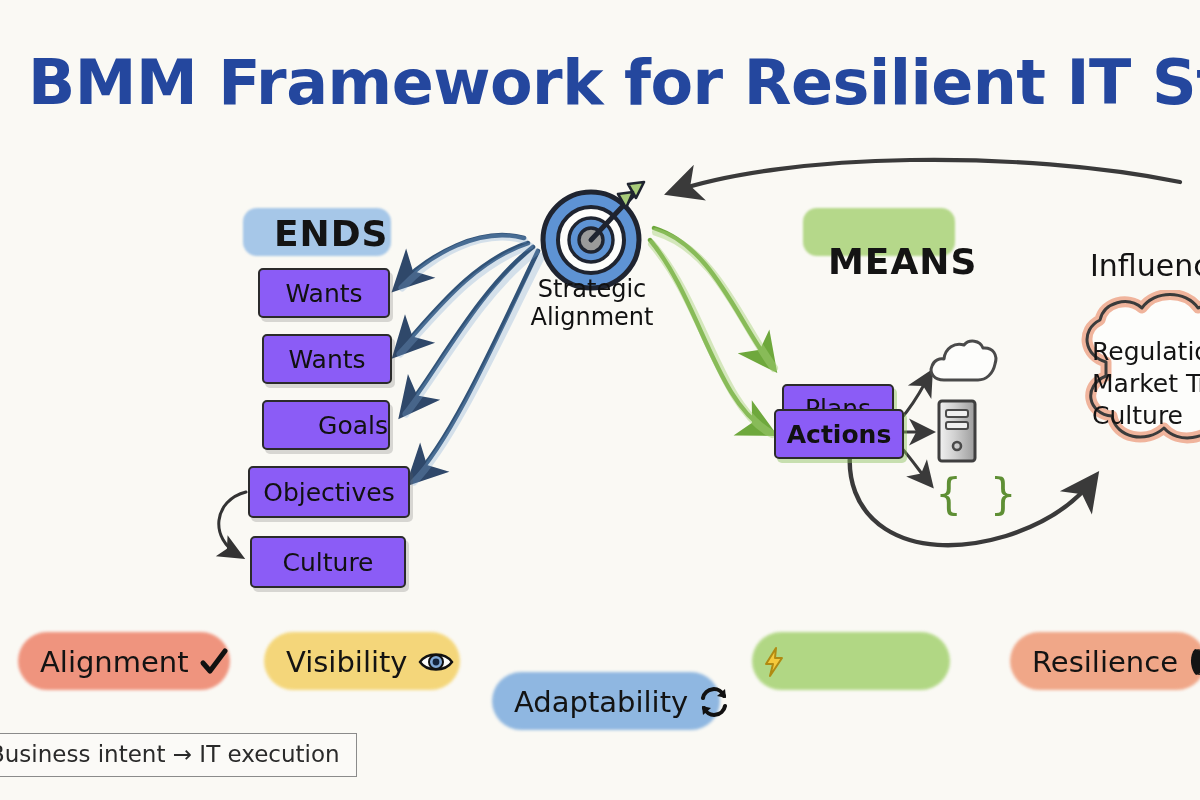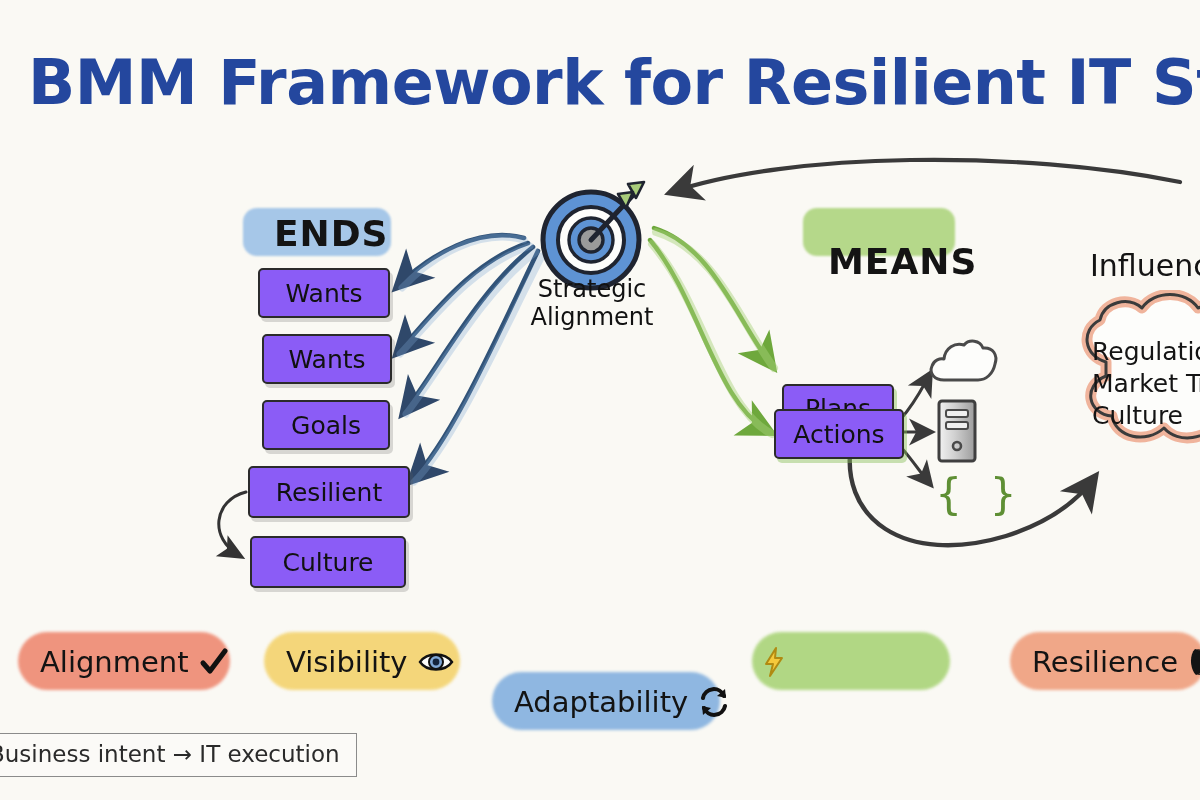--- a/index.html
+++ b/index.html
@@ -150,25 +150,25 @@
 
     <path d="M1180,182 C1020,150 790,152 672,192" fill="none" stroke="#3a3a3a" stroke-width="4.2" stroke-linecap="round" marker-end="url(#ah-dark)"></path>
   </svg>
 
   <div class="node" style="left:258px;top:268px;width:128px;height:46px;">
     <span>Wants</span>
   </div>
   <div class="node" style="left:262px;top:334px;width:126px;height:46px;">
     <span>Wants</span>
   </div>
-  <div class="node" style="left:262px;top:400px;width:124px;height:46px;">
+  <div class="node" style="left:262px;top:400px;width:124px;height:46px;justify-content:flex-end;">
     <span>Goals</span>
   </div>
   <div class="node" style="left:248px;top:466px;width:158px;height:48px;">
-    <span>Resilient</span>
+    <span>Objectives</span>
   </div>
   <div class="node" style="left:250px;top:536px;width:152px;height:48px;">
     <span>Culture</span>
   </div>
 
   <div id="target-wrap">
     <svg viewBox="0 0 118 118" width="118" height="118" xmlns="http://www.w3.org/2000/svg">
       <circle cx="59" cy="62" r="48" fill="#5e93d4" stroke="#1f2430" stroke-width="5"></circle>
       <circle cx="59" cy="62" r="33" fill="#fdfdfb" stroke="#1f2430" stroke-width="4"></circle>
       <circle cx="59" cy="62" r="22" fill="#5e93d4" stroke="#1f2430" stroke-width="3.4"></circle>
@@ -181,21 +181,21 @@
     </svg>
   </div>
   <div id="center-label">
     <div>Strategic</div>
     <div>Alignment</div>
   </div>
 
   <div class="node green-edge" style="left:782px;top:344px;width:108px;height:44px;margin-top:40px;">
     <span>Plans</span>
   </div>
-  <div class="node green-edge" style="left:774px;top:409px;width:126px;height:46px;">
+  <div class="node green-edge" style="left:774px;top:409px;width:126px;height:46px;font-weight:bold;">
     <span>Actions</span>
   </div>
 
   <div style="position:absolute;left:926px;top:336px;">
     <svg width="74" height="50" viewBox="0 0 74 50" xmlns="http://www.w3.org/2000/svg">
       <path d="M18,44 C8,44 3,37 6,30 C8,24 14,22 18,23 C19,12 29,6 38,9
                C43,3 54,4 57,12 C67,11 72,19 69,28 C67,38 60,44 52,44 Z" fill="#fdfdfb" stroke="#4a4a4a" stroke-width="3" stroke-linejoin="round"></path>
     </svg>
   </div>
 

